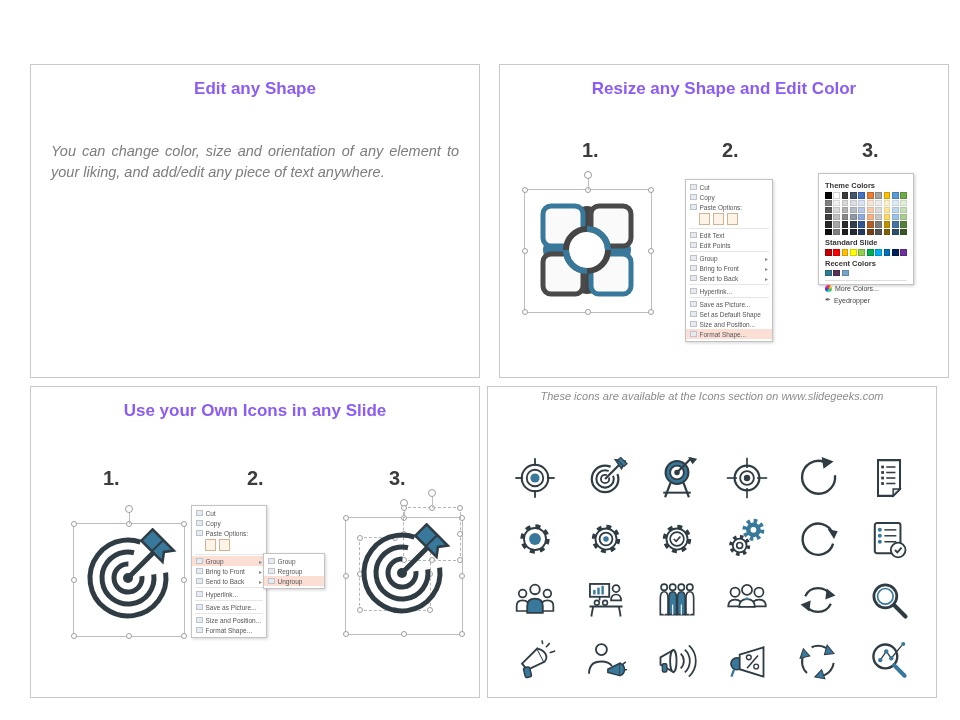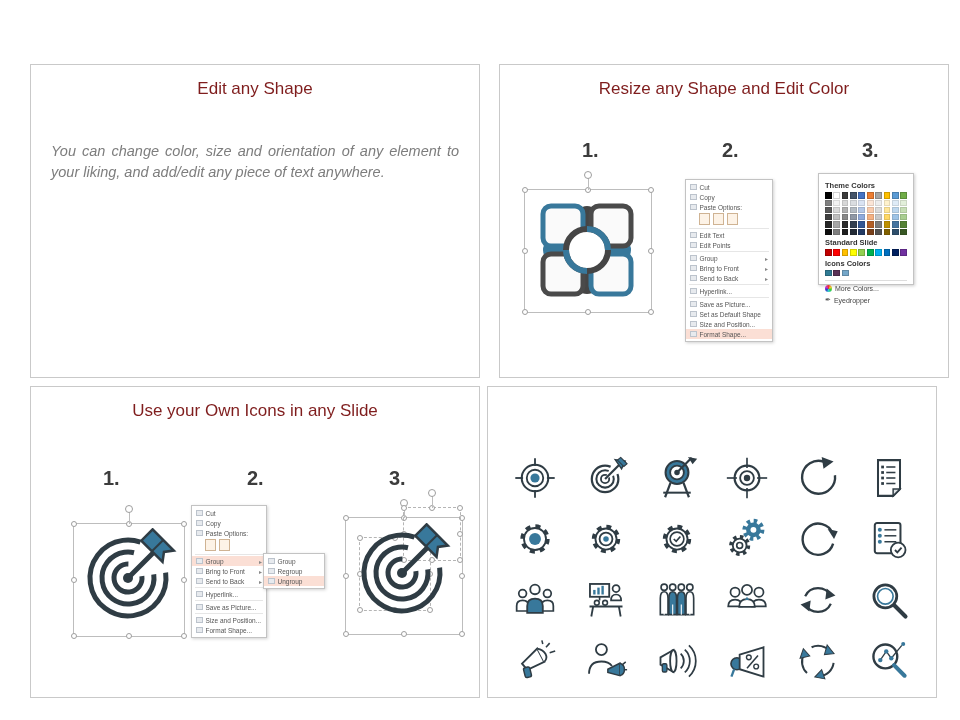--- a/index.html
+++ b/index.html
@@ -5,21 +5,21 @@
   html,body{margin:0;padding:0;background:#fff;}
   body{width:960px;height:720px;font-family:"Liberation Sans",sans-serif;-webkit-font-smoothing:antialiased;}
   .slide{position:relative;width:960px;height:720px;background:#fff;overflow:hidden;}
   .slide-title{position:absolute;top:14px;left:0;width:100%;text-align:center;margin:0;
     font-size:30px;font-weight:400;color:#1c1c1c;}
   .panel{position:absolute;background:#fff;border:1px solid #c9c9c9;}
   .p1{left:30px;top:64px;width:448px;height:312px;}
   .p2{left:499px;top:64px;width:448px;height:312px;}
   .p3{left:30px;top:386px;width:448px;height:310px;}
   .p4{left:487px;top:386px;width:448px;height:310px;}
-  .panel-h{margin:14px 8px 0;text-align:center;font-size:17px;font-weight:400;color:#7f1d1d;}
+  .panel-h{margin:14px 8px 0;text-align:center;font-size:17px;font-weight:700;color:#8b5cf6;}
   .p4 .panel-h{margin-top:11px;}
   .p1 p{font-style:italic;color:#7d7d7d;font-size:14.5px;line-height:1.45;text-align:justify;margin:0 20px;}
   .p1 p.first{margin-top:64px;}
   .p1 p.second{margin-top:42px;}
   .stepnum{position:absolute;font-weight:700;font-size:20px;color:#3c3c3c;}
   .subtitle{text-align:center;font-style:italic;color:#8c8c8c;font-size:11px;margin-top:3px;}
   #icon-grid{position:absolute;left:12px;right:12px;top:60px;bottom:6px;display:grid;
     grid-template-columns:repeat(6,1fr);align-items:center;justify-items:center;}
   .lib-icon{width:46px;height:46px;display:flex;align-items:center;justify-content:center;}
   .gfx{position:absolute;}
@@ -248,21 +248,21 @@
             <span class="sw" style="background: rgb(255, 0, 0);"></span>
             <span class="sw" style="background: rgb(255, 192, 0);"></span>
             <span class="sw" style="background: rgb(255, 255, 0);"></span>
             <span class="sw" style="background: rgb(146, 208, 80);"></span>
             <span class="sw" style="background: rgb(0, 176, 80);"></span>
             <span class="sw" style="background: rgb(0, 176, 240);"></span>
             <span class="sw" style="background: rgb(0, 112, 192);"></span>
             <span class="sw" style="background: rgb(0, 32, 96);"></span>
             <span class="sw" style="background: rgb(112, 48, 160);"></span>
           </div>
-          <div class="lab">Icons Colors</div>
+          <div class="lab">Recent Colors</div>
           <div class="swrow ">
             <span class="sw" style="background: rgb(47, 123, 148);"></span>
             <span class="sw" style="background: rgb(90, 49, 86);"></span>
             <span class="sw" style="background: rgb(116, 167, 201);"></span>
           </div>
           <div class="foot">
             <span class="mc-ico"></span>
             <span>More Colors...</span>
           </div>
           <div class="foot" style="border-top: none; margin-top: 0px;">
@@ -419,20 +419,21 @@
   <line x1="50" y1="50" x2="83" y2="17" stroke="#2f3c44" stroke-width="5" stroke-linecap="round"></line>
   <g transform="rotate(45 81 19)">
     <path d="M64 11 h30 l-6 8 l6 8 h-30 Z" fill="#38789b" stroke="#2f3c44" stroke-width="2.5"></path>
     <line x1="79" y1="11" x2="79" y2="27" stroke="#2f3c44" stroke-width="2"></line>
   </g>
 </svg></div>
       </div>
   </section>
 
   <section class="panel p4">
+    <div class="subtitle">These icons are available at the Icons section on www.slidegeeks.com</div>
     <div id="icon-grid">
         <div class="lib-icon">
           <svg width="44" height="44" viewBox="0 0 48 48" fill="none">
             <circle cx="24" cy="24" r="14.5" stroke="#2f3c44" stroke-width="2.2"></circle>
             <circle cx="24" cy="24" r="9" stroke="#2f3c44" stroke-width="2"></circle>
             <line x1="24" y1="2.5" x2="24" y2="11" stroke="#2f3c44" stroke-width="2"></line>
             <line x1="24" y1="37" x2="24" y2="45.5" stroke="#2f3c44" stroke-width="2"></line>
             <line x1="2.5" y1="24" x2="11" y2="24" stroke="#2f3c44" stroke-width="2"></line>
             <line x1="37" y1="24" x2="45.5" y2="24" stroke="#2f3c44" stroke-width="2"></line>
             <circle cx="24" cy="24" r="5" fill="#38789b"></circle>

